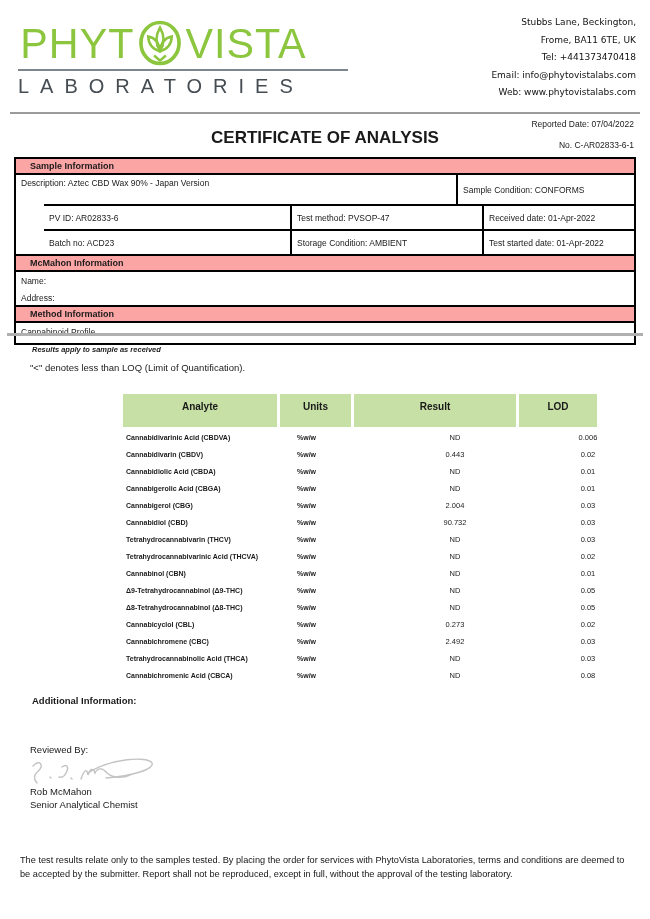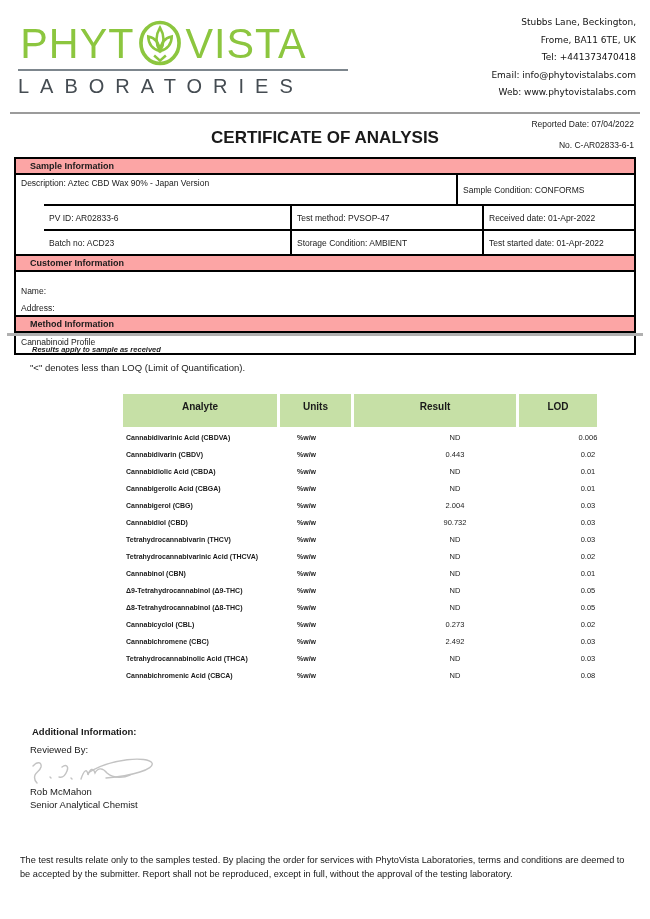--- a/index.html
+++ b/index.html
@@ -60,21 +60,21 @@
   .col-lod{width:78px;flex:none;}
   .rrows{margin-top:2px;}
   .trow{display:flex;gap:13px;height:17px;align-items:center;}
   .tcell{box-sizing:border-box;}
   .tcell.analyte{width:154px;flex:none;font-size:7px;font-weight:700;padding-left:3px;}
   .tcell.units{width:71px;flex:none;font-size:7px;font-weight:700;padding-left:7px;}
   .tcell.result{width:162px;flex:none;font-size:7.5px;text-align:center;}
   .tcell.lod{width:78px;flex:none;font-size:7.5px;text-align:center;}
 
   
-  .additional{position:absolute;left:32px;top:695px;font-size:9.5px;font-weight:700;margin-top:31px;}
+  .additional{position:absolute;left:32px;top:695px;font-size:9.5px;font-weight:700;}
   .reviewed{position:absolute;left:30px;top:744px;font-size:9.5px;}
   .signature{position:absolute;left:26px;top:754px;}
   .signer-name{position:absolute;left:30px;top:786px;font-size:9.5px;}
   .signer-role{position:absolute;left:30px;top:799px;font-size:9.5px;}
   .footer-text{position:absolute;left:20px;right:16px;top:853px;font-size:9.2px;
                line-height:1.55;color:#161616;}
 </style>
 </head>
 <body>
 
@@ -121,22 +121,22 @@
     <div class="irow bt" style="height:23px">
       <div class="icell br cell-c1 vmid">PV ID: AR02833-6</div>
       <div class="icell br cell-c2 vmid">Test method: PVSOP-47</div>
       <div class="icell cell-c3 vmid">Received date: 01-Apr-2022</div>
     </div>
     <div class="irow bt" style="height:23px">
       <div class="icell br cell-c1 vmid">Batch no: ACD23</div>
       <div class="icell br cell-c2 vmid">Storage Condition: AMBIENT</div>
       <div class="icell cell-c3 vmid">Test started date: 01-Apr-2022</div>
     </div>
-    <div class="sec-bar">Customer Information</div>
-    <div class="plain-row" style="height:17px;padding-top:14px">Name:</div>
+    <div class="sec-bar">McMahon Information</div>
+    <div class="plain-row" style="height:17px;padding-top:4px">Name:</div>
     <div class="plain-row" style="height:12px">Address:</div>
     <div class="sec-bar">Method Information</div>
     <div class="plain-row" style="height:16px;padding-top:4px">Cannabinoid Profile</div>
   </div>
 
   <div class="grey-rule"></div>
 
   <div class="note-italic">Results apply to sample as received</div>
   <div class="note-loq">"&lt;" denotes less than LOQ (Limit of Quantification).</div>
 

